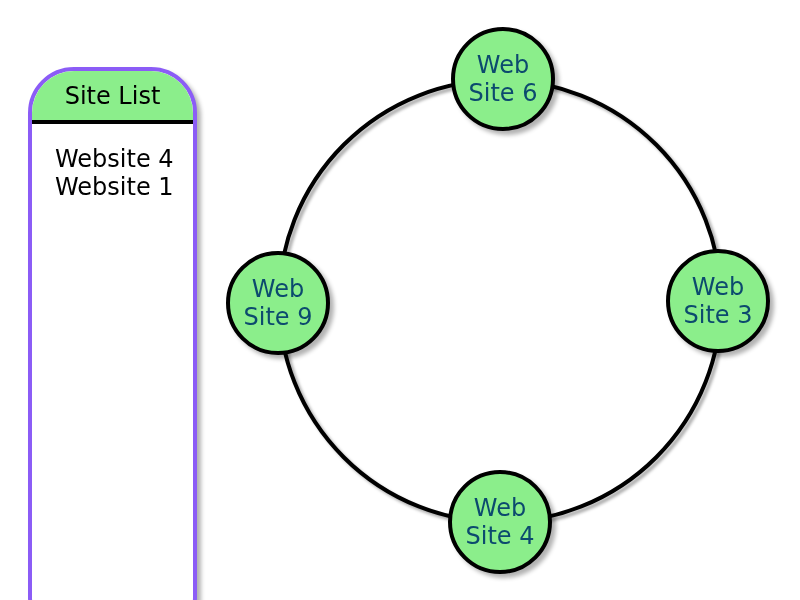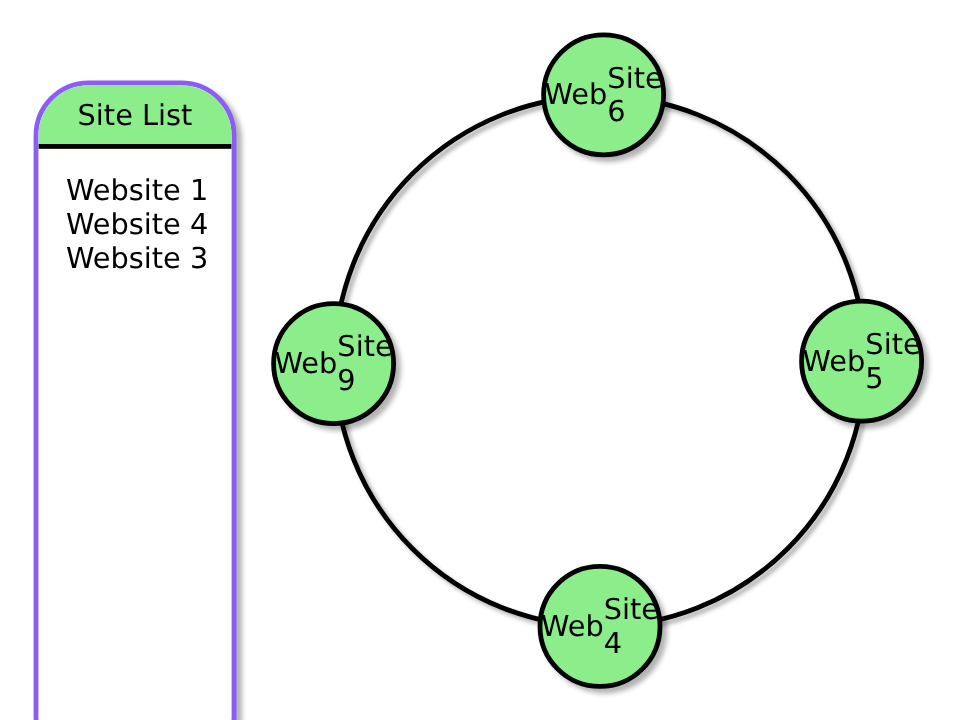--- a/index.html
+++ b/index.html
@@ -57,27 +57,27 @@
   
   .node {
     position: absolute;
     width: 104px; height: 104px;
     box-sizing: border-box;
     background: #8BEE8B;
     border: 4px solid #000000;
     border-radius: 50%;
     box-shadow: 4px 4px 4px rgba(0,0,0,0.30);
     display: flex;
-    flex-direction: row;
+    flex-direction: column;
     align-items: center;
     justify-content: center;
-    text-align: left;
+    text-align: right;
     font-size: 24px;
     line-height: 28px;
-    color: #000000;
+    color: #0c4a6e;
     z-index: 3;
   }
   .node-top    { left: 451px; top: 27px;  }
   .node-right  { left: 666px; top: 249px; }
   .node-bottom { left: 448px; top: 470px; }
   .node-left   { left: 226px; top: 251px; }
 </style>
 </head>
 <body>
 
@@ -91,34 +91,33 @@
     </defs>
     <circle cx="503" cy="304" r="221" fill="none" stroke="rgba(0,0,0,0.32)" stroke-width="4" filter="url(#softblur)"></circle>
     <circle cx="500" cy="301" r="221" fill="none" stroke="#000000" stroke-width="4"></circle>
   </svg>
 
   <div class="card">
     <div class="card-header">
       <span>Site List</span>
     </div>
     <div class="card-body">
+      <div class="list-item">Website 4</div>
       <div class="list-item">Website 1</div>
-      <div class="list-item">Website 4</div>
-      <div class="list-item">Website 3</div>
     </div>
   </div>
 
   <div class="node node-top">
     <span>Web</span>
     <span>Site 6</span>
   </div>
 
   <div class="node node-right">
     <span>Web</span>
-    <span>Site 5</span>
+    <span>Site 3</span>
   </div>
 
   <div class="node node-bottom">
     <span>Web</span>
     <span>Site 4</span>
   </div>
 
   <div class="node node-left">
     <span>Web</span>
     <span>Site 9</span>

